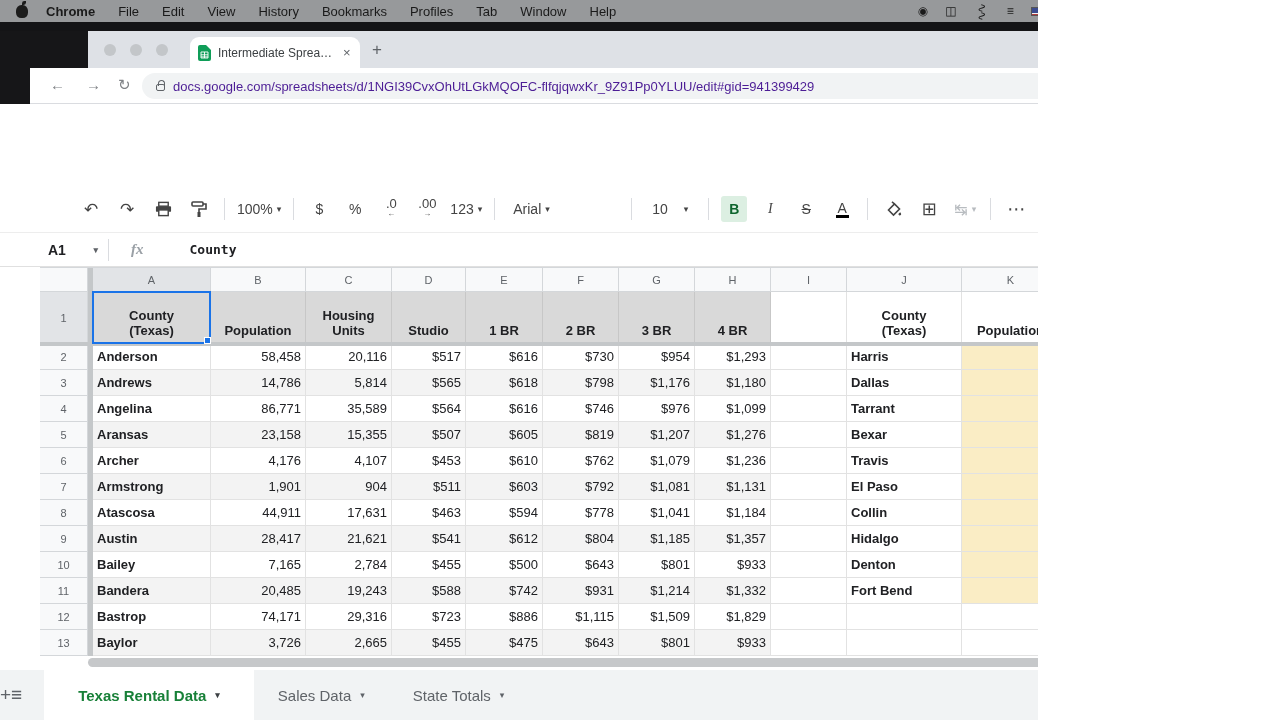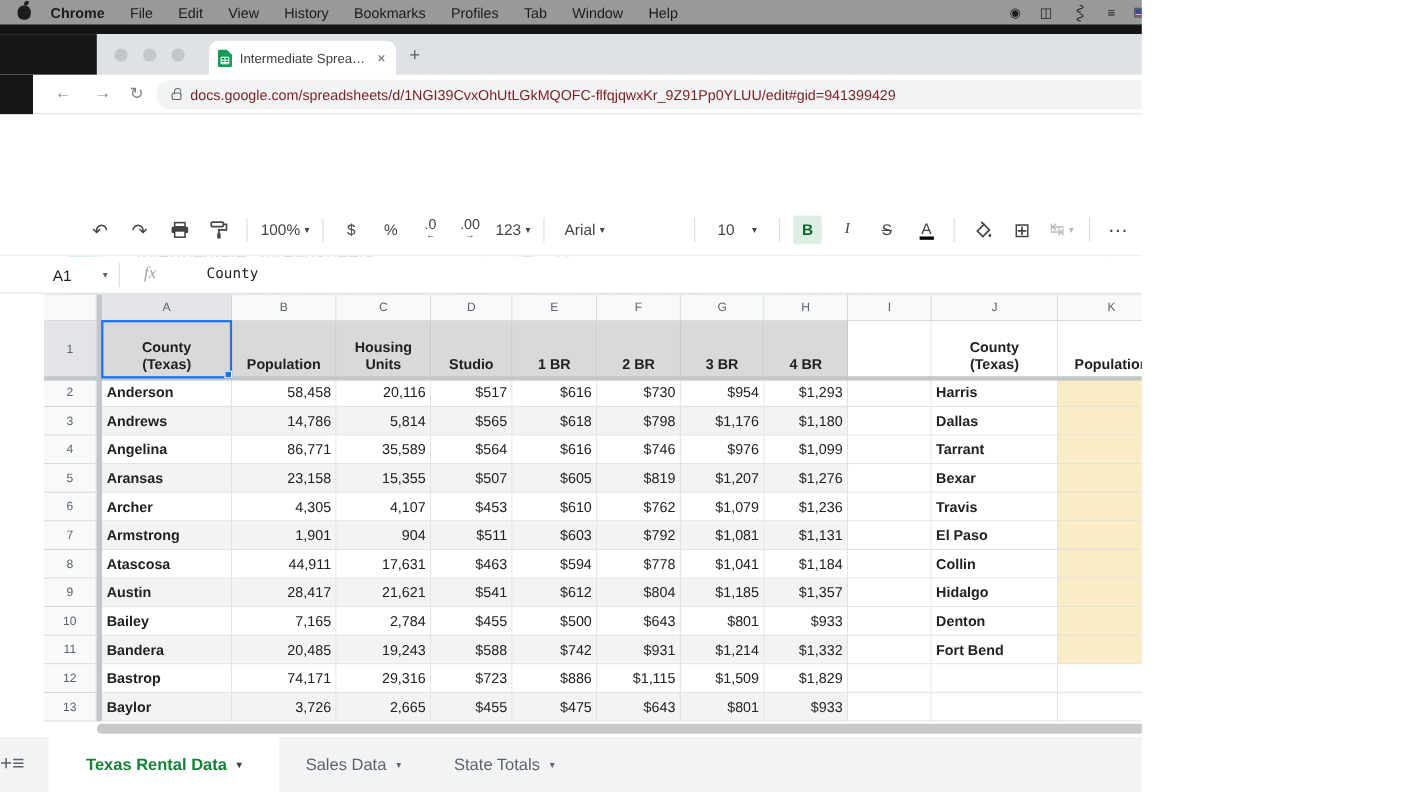--- a/index.html
+++ b/index.html
@@ -34,21 +34,21 @@
   .tab { position:absolute; left:190px; top:6px; width:170px; height:31px; background:#fff; border-radius:9px 9px 0 0;
          display:flex; align-items:center; padding:0 8px; gap:7px; font-size:12px; color:#3c4043; }
   .tab-title { white-space:nowrap; overflow:hidden; text-overflow:ellipsis; width:118px; }
   .tab-close { color:#5f6368; font-size:13px; cursor:default; }
   .newtab { position:absolute; left:372px; top:9px; font-size:17px; color:#5f6368; }
 
   .urlrow { position:absolute; left:0; top:68px; width:1280px; height:36px; background:#fff; border-bottom:1px solid #dadce0; }
   .desk-left2 { position:absolute; left:0; top:68px; width:30px; height:36px; background:#161618; }
   .nav-ic { position:absolute; top:8px; font-size:15px; color:#808387; }
   .urlpill { position:absolute; left:142px; top:5px; width:995px; height:26px; background:#f1f3f4; border-radius:13px;
-             display:flex; align-items:center; padding:0 14px; gap:8px; font-size:13px; color:#7f1d1d; }
+             display:flex; align-items:center; padding:0 14px; gap:8px; font-size:13px; color:#4c1d95; }
   .lock { width:9px; height:7px; border:1.4px solid #5f6368; border-radius:2px; position:relative; margin-top:3px; }
   .lock::before{ content:""; position:absolute; left:1px; top:-5px; width:5px; height:5px; border:1.4px solid #5f6368; border-bottom:none; border-radius:4px 4px 0 0; }
   .url-text { white-space:nowrap; overflow:hidden; }
   .url-ic { position:absolute; top:9px; color:#5f6368; font-size:14px; }
   .mag { position:absolute; left:1114px; top:11px; width:9px; height:9px; border:1.6px solid #5f6368; border-radius:50%; }
   .mag::after{ content:""; position:absolute; left:8px; top:8px; width:5px; height:1.6px; background:#5f6368; transform:rotate(45deg); }
   .puzzle { position:absolute; left:1186px; top:10px; width:13px; height:13px; background:#5f6368; border-radius:2px; }
   .puzzle::before{ content:""; position:absolute; left:3px; top:-3px; width:5px; height:5px; background:#5f6368; border-radius:50%; }
   .avatar-s { position:absolute; left:1214px; top:5px; width:26px; height:26px; border-radius:50%;
               background:radial-gradient(circle at 50% 38%, #8d6e63 0 32%, #4e342e 68%), #3b2c26; }
@@ -85,21 +85,21 @@
   .dec small { font-size:8px; }
   .bold-on { background:#dcefe2; color:#0d652d; font-weight:700; }
   .it { font-style:italic; font-family:"Liberation Serif", serif; }
   .strike { text-decoration:line-through; }
   .tcolor { border-bottom:3px solid #000; line-height:14px; font-weight:400; padding:0 2px; }
   .merge { color:#b8bcc0; }
   .collapse { position:absolute; right:100px; top:14px; width:12px; height:12px; border-left:2px solid #5f6368; border-top:2px solid #5f6368; transform:rotate(45deg); }
 
   
   .fbar { position:absolute; left:0; top:233px; width:1213px; height:34px; background:#fff; border-bottom:1px solid #e0e0e0;
-          display:flex; align-items:center; font-size:14px; }
+          display:flex; align-items:center; font-size:14px;font-weight:bold; }
   .nbox { width:108px; padding-left:48px; display:flex; align-items:center; justify-content:space-between; color:#202124; }
   .nbox .car { font-size:9px; color:#5f6368; margin-right:10px; }
   .fbar .sep { width:1px; height:22px; background:#dadce0; }
   .fx { font-family:"Liberation Serif", serif; font-style:italic; color:#9aa0a6; margin:0 22px; font-size:15px; }
   .fvalue { font-family:"DejaVu Sans Mono", monospace; font-size:13px; color:#202124; margin-left:24px; }
   .fbar-end { position:absolute; right:92px; top:9px; width:14px; height:16px; background:#e8eaed; border-radius:2px; }
 
   
   #gridwrap { position:absolute; left:0; top:267px; width:1213px; height:392px; background:#fff; }
   #grid { position:absolute; left:40px; top:0; width:1151px; height:390px; display:grid; background:#fff;
@@ -463,21 +463,21 @@
         <div class="cell num band">$1,207</div>
         <div class="cell num band">$1,276</div>
         <div class="cell"></div>
         <div class="cell b">Bexar</div>
         <div class="cell yellow"></div>
         <div class="cell yellow"></div>
         <div class="cell yellow"></div>
         <div class="cell"></div>
         <div class="rh">6</div>
         <div class="cell b">Archer</div>
-        <div class="cell num">4,305</div>
+        <div class="cell num">4,176</div>
         <div class="cell num">4,107</div>
         <div class="cell num">$453</div>
         <div class="cell num">$610</div>
         <div class="cell num">$762</div>
         <div class="cell num">$1,079</div>
         <div class="cell num">$1,236</div>
         <div class="cell"></div>
         <div class="cell b">Travis</div>
         <div class="cell yellow"></div>
         <div class="cell yellow"></div>

